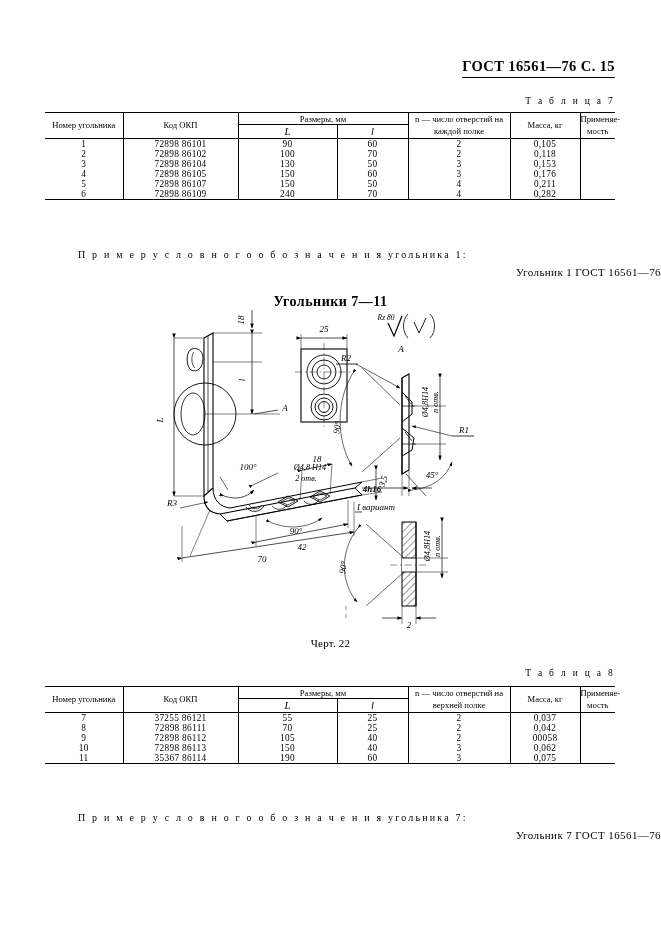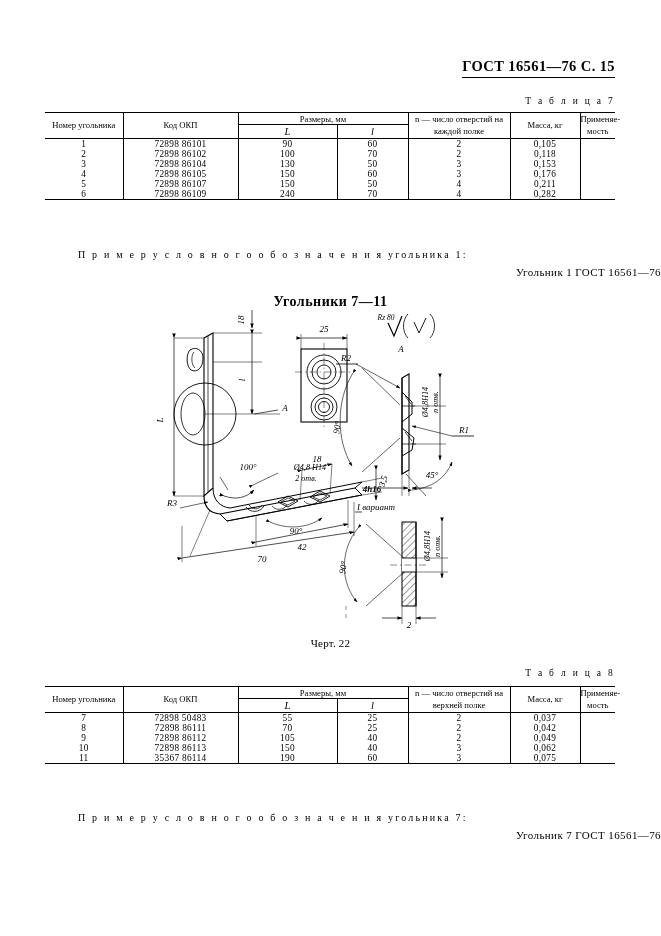--- a/index.html
+++ b/index.html
@@ -458,21 +458,21 @@
         <td class="hdr-cell" rowspan="2">Масса, кг</td>
         <td class="hdr-cell nobr" rowspan="2">Применяе- мость</td>
       </tr>
       <tr>
         <td class="hdr-sub">L</td>
         <td class="hdr-sub">l</td>
       </tr>
 
       <tr>
         <td class="body-cell">7</td>
-        <td class="body-cell">72898 50483</td>
+        <td class="body-cell">37255 86121</td>
         <td class="body-cell">55</td>
         <td class="body-cell">25</td>
         <td class="body-cell">2</td>
         <td class="body-cell">0,037</td>
         <td class="body-cell nobr"></td>
       </tr>
       <tr>
         <td class="body-cell">8</td>
         <td class="body-cell">72898 86111</td>
         <td class="body-cell">70</td>
@@ -480,21 +480,21 @@
         <td class="body-cell">2</td>
         <td class="body-cell">0,042</td>
         <td class="body-cell nobr"></td>
       </tr>
       <tr>
         <td class="body-cell">9</td>
         <td class="body-cell">72898 86112</td>
         <td class="body-cell">105</td>
         <td class="body-cell">40</td>
         <td class="body-cell">2</td>
-        <td class="body-cell">0,049</td>
+        <td class="body-cell">00058</td>
         <td class="body-cell nobr"></td>
       </tr>
       <tr>
         <td class="body-cell">10</td>
         <td class="body-cell">72898 86113</td>
         <td class="body-cell">150</td>
         <td class="body-cell">40</td>
         <td class="body-cell">3</td>
         <td class="body-cell">0,062</td>
         <td class="body-cell nobr"></td>

